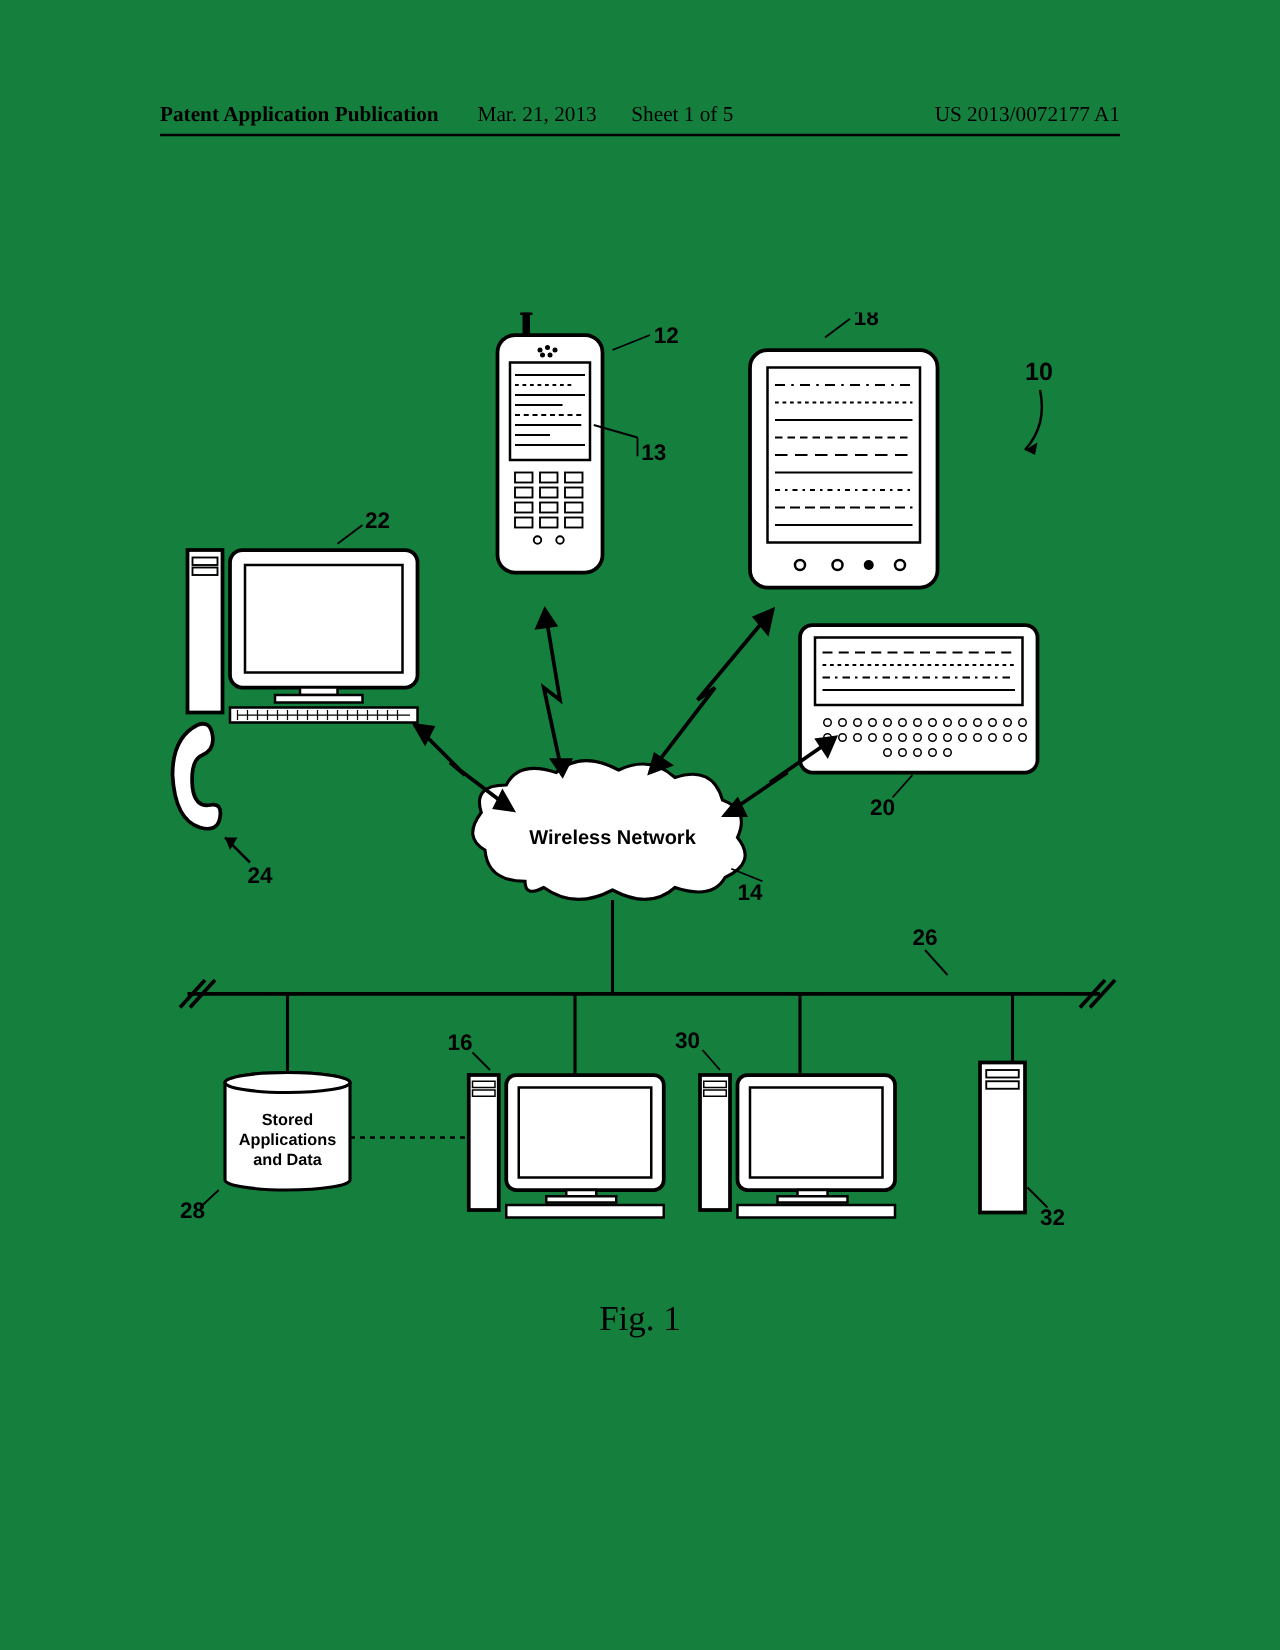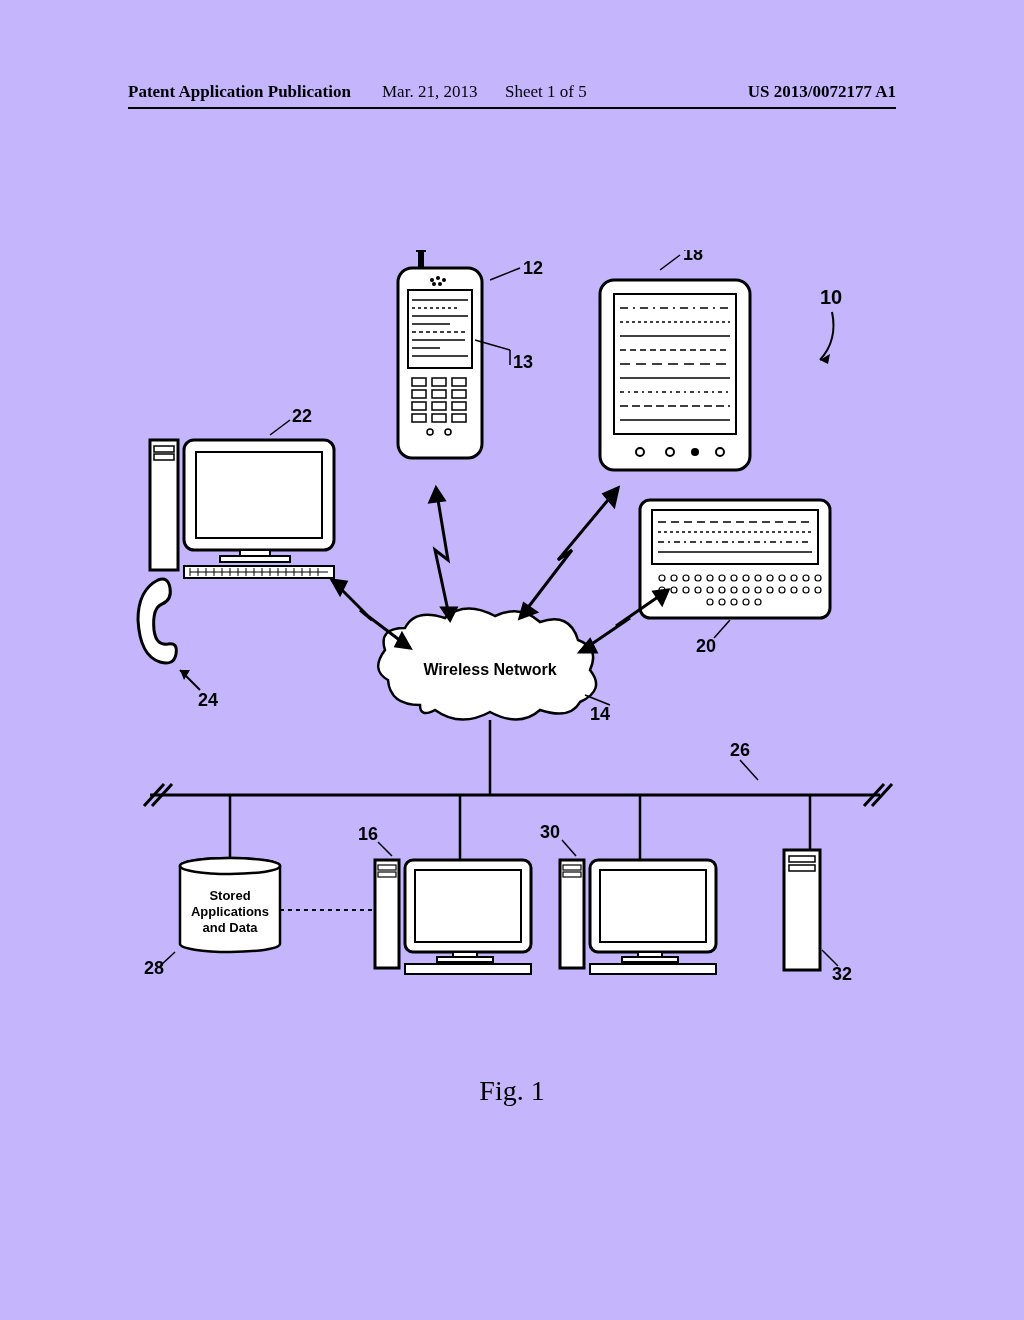--- a/index.html
+++ b/index.html
@@ -5,21 +5,21 @@
   body {
     margin: 0;
     padding: 0;
     font-family: "Times New Roman", serif;
     background: #fff;
   }
   .page {
     width: 1024px;
     height: 1320px;
     position: relative;
-    background: #c4b5fd;
+    background: #15803d;
   }
   .header {
     position: absolute;
     top: 82px;
     left: 0;
     right: 0;
     height: 30px;
   }
   .header-rule {
     position: absolute;
@@ -46,39 +46,38 @@
   .hdr-sheet {
     position: absolute;
     top: 0;
     left: 505px;
     font-size: 17px;
   }
   .hdr-pubno {
     position: absolute;
     top: 0;
     right: 128px;
-    font-weight: bold;
+    font-weight: normal;
     font-size: 17px;
   }
   .figure-area {
     position: absolute;
     top: 250px;
     left: 120px;
     width: 784px;
     height: 800px;
     font-weight: bold;
   }
   .fig-caption {
     position: absolute;
     top: 1040px;
     left: 0;
     right: 0;
     text-align: center;
     font-size: 28px;
-    margin-top: 35px;
   }
   svg { display: block; }
 </style>
 </head>
 <body>
 
 <div class="page">
 
   <div class="header">
     <span class="hdr-pub">Patent Application Publication</span>

